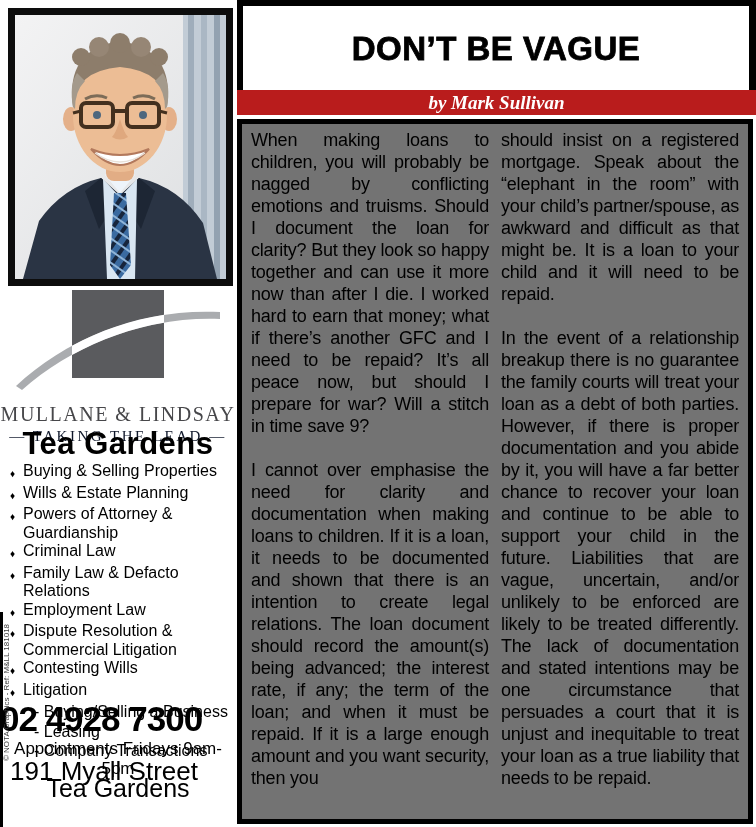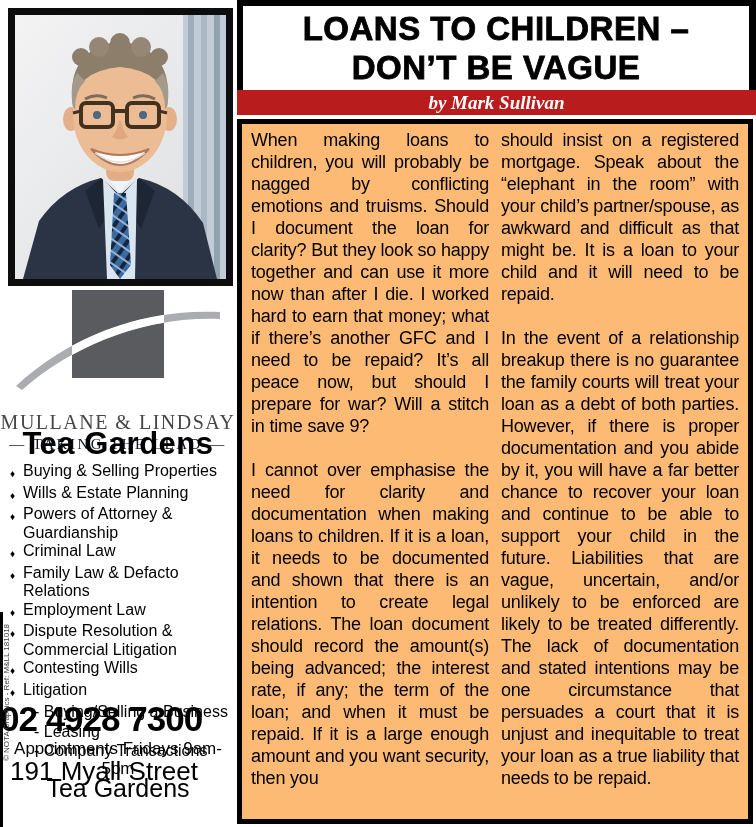--- a/index.html
+++ b/index.html
@@ -13,21 +13,21 @@
   
   .photo-box {
     left:8px; top:8px; width:225px; height:278px;
     border:7px solid #0d0d0d; background:#e9eaeb; overflow:hidden;
   }
   .photo-box svg { display:block; }
 
   .logo-block { left:0; top:290px; width:236px; text-align:center; }
   .firm-name {
     font-family:"Liberation Serif", serif; font-size:20px; letter-spacing:1.5px;
-    color:#47474a; margin-top:17px; white-space:nowrap;
+    color:#47474a; margin-top:9px; white-space:nowrap;
   }
   .tagline {
     font-family:"Liberation Serif", serif; font-size:15px; letter-spacing:2.5px;
     color:#0f172a; margin-top:2px; white-space:nowrap;
   }
 
   .tea-heading {
     left:0; top:426px; width:236px; text-align:center;
     font-size:31px; font-weight:bold; letter-spacing:0.5px;
   }
@@ -67,21 +67,21 @@
     letter-spacing:0.5px; -webkit-text-stroke:0.8px #000;
   }
   .byline-bar {
     left:237px; top:90px; width:519px; height:25px; background:#b91c1c;
     color:#fff; display:flex; align-items:center; justify-content:center;
     font-family:"Liberation Serif", serif; font-style:italic; font-weight:bold;
     font-size:19px;
   }
   .article-box {
     left:237px; top:119px; width:516px; height:705px;
-    border:5px solid #000; padding:5px 9px; display:flex; gap:12px; background:#fdba74;
+    border:5px solid #000; padding:5px 9px; display:flex; gap:12px; background:#737373;
   }
   .article-col { flex:1; font-size:18px; line-height:22px; text-align:justify; letter-spacing:-0.2px; }
   .article-col p { margin:0 0 22px 0; }
 </style>
 </head>
 <body>
 
 <div class="page">
 
   <div class="abs photo-box">
@@ -209,21 +209,20 @@
   <div class="abs phone">02 4928 7300</div>
   <div class="abs appointments">Appointments Fridays 9am-5pm</div>
   <div class="abs addr1">191 Myall Street</div>
   <div class="abs addr2">Tea Gardens</div>
 
 
   <div class="abs left-edge"></div>
   <div class="abs copyright">© NOTA Graphics - Ref: M&amp;LL 181018</div>
 
   <div class="abs title-box">
-    <div>LOANS TO CHILDREN –</div>
     <div>DON’T BE VAGUE</div>
   </div>
 
   <div class="abs byline-bar">
     <span>by Mark Sullivan</span>
   </div>
 
   <div class="abs article-box">
     <div class="article-col">
       <p>When making loans to children, you will probably be nagged by conflicting emotions and truisms. Should I document the loan for clarity? But they look so happy together and can use it more now than after I die. I worked hard to earn that money; what if there’s another GFC and I need to be repaid?  It’s all peace now, but should I prepare for war? Will a stitch in time save 9?</p>

